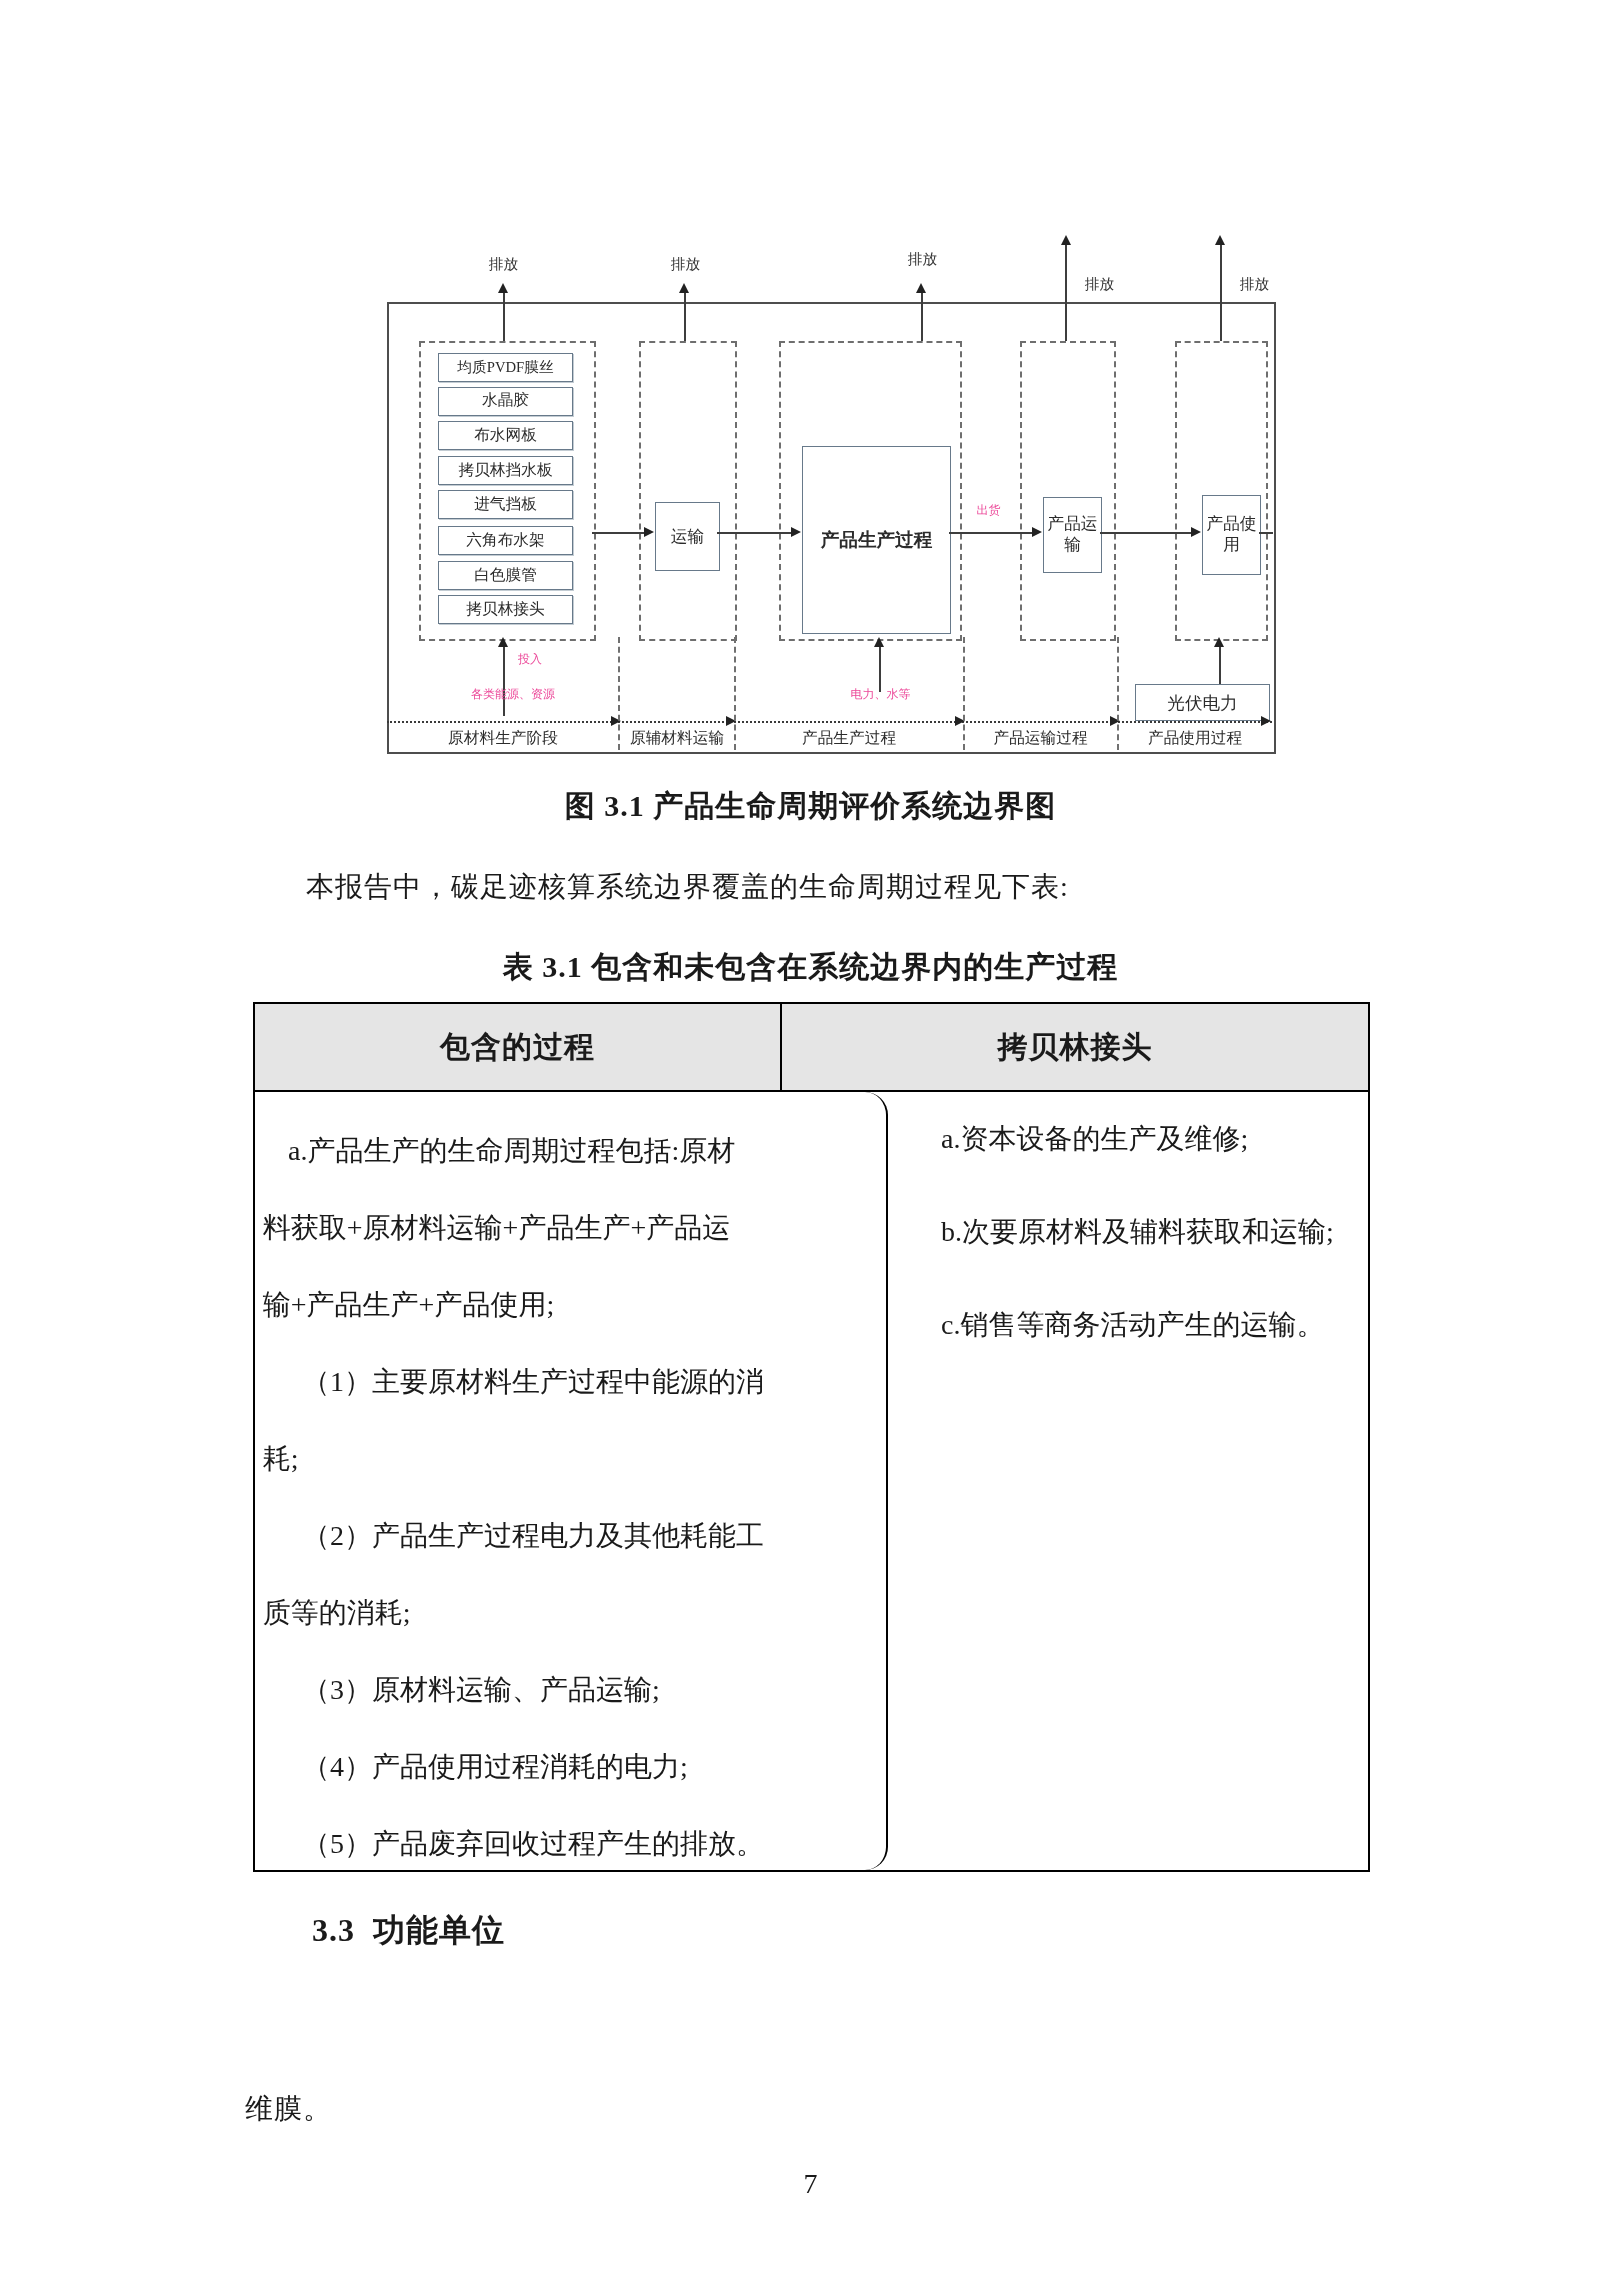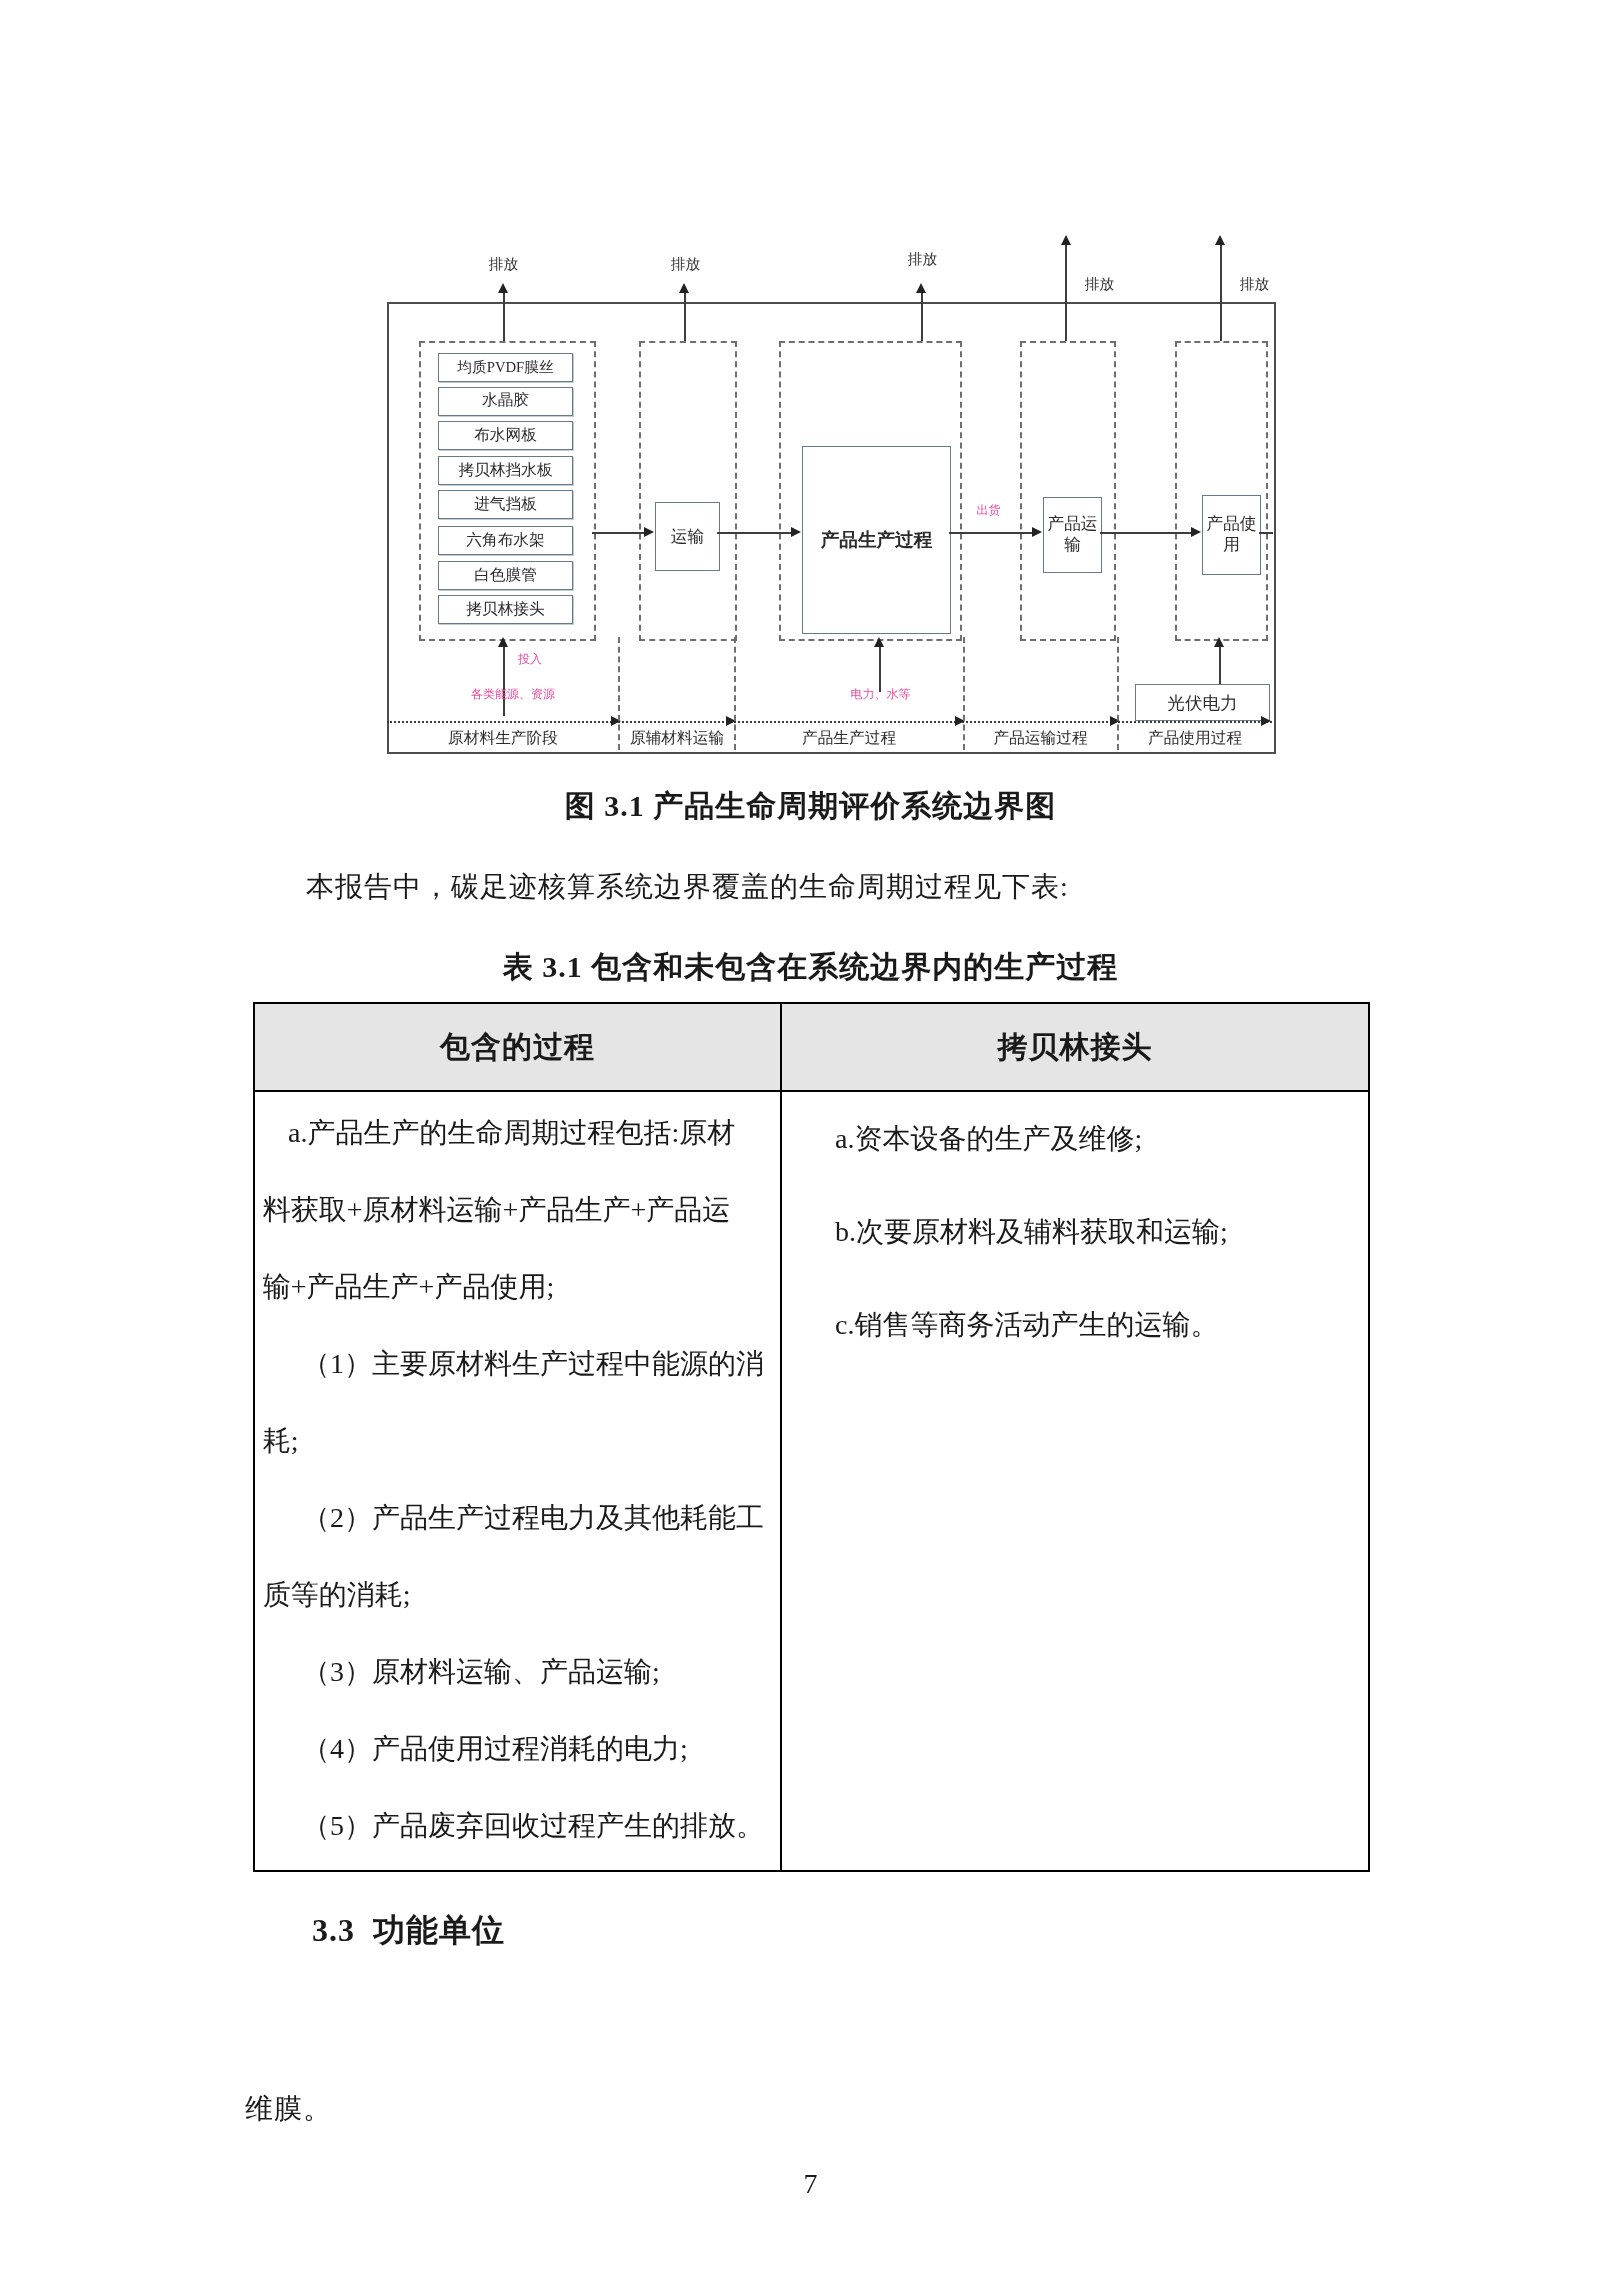--- a/index.html
+++ b/index.html
@@ -33,21 +33,21 @@
   .body-txt{font-size:28px;letter-spacing:1px;white-space:pre;}
   .heading{font-size:32px;font-weight:bold;letter-spacing:1px;white-space:pre;}
   
   .tbl{left:253px;top:1002px;width:1117px;height:870px;border:2px solid #000;box-sizing:border-box;background:#fff;}
   .thead{display:flex;height:88px;background:#e5e5e5;border-bottom:2px solid #000;box-sizing:border-box;}
   .th{display:flex;align-items:center;justify-content:center;font-weight:bold;font-size:30px;letter-spacing:1px;box-sizing:border-box;}
   .th1{width:527px;border-right:2px solid #000;}
   .th2{flex:1;}
   .tbody{display:flex;height:778px;box-sizing:border-box;}
   .tc{box-sizing:border-box;overflow:hidden;font-size:28px;}
-  .tc1{width:527px;border-right:2px solid #000;padding-top:2px;}
+  .tc1{width:633px;border-right:2px solid #000;padding-top:20px;border-radius:23px;}
   .tc2{flex:1;}
   .tl{line-height:77px;white-space:pre;}
   .ind-a{padding-left:33px;}
   .ind-0{padding-left:7.8px;}
   .ind-n{padding-left:47px;}
   .xl{line-height:93px;padding-left:53px;white-space:pre;}
   .pagenum{font-size:28px;}
 </style>
 </head>
 <body>

